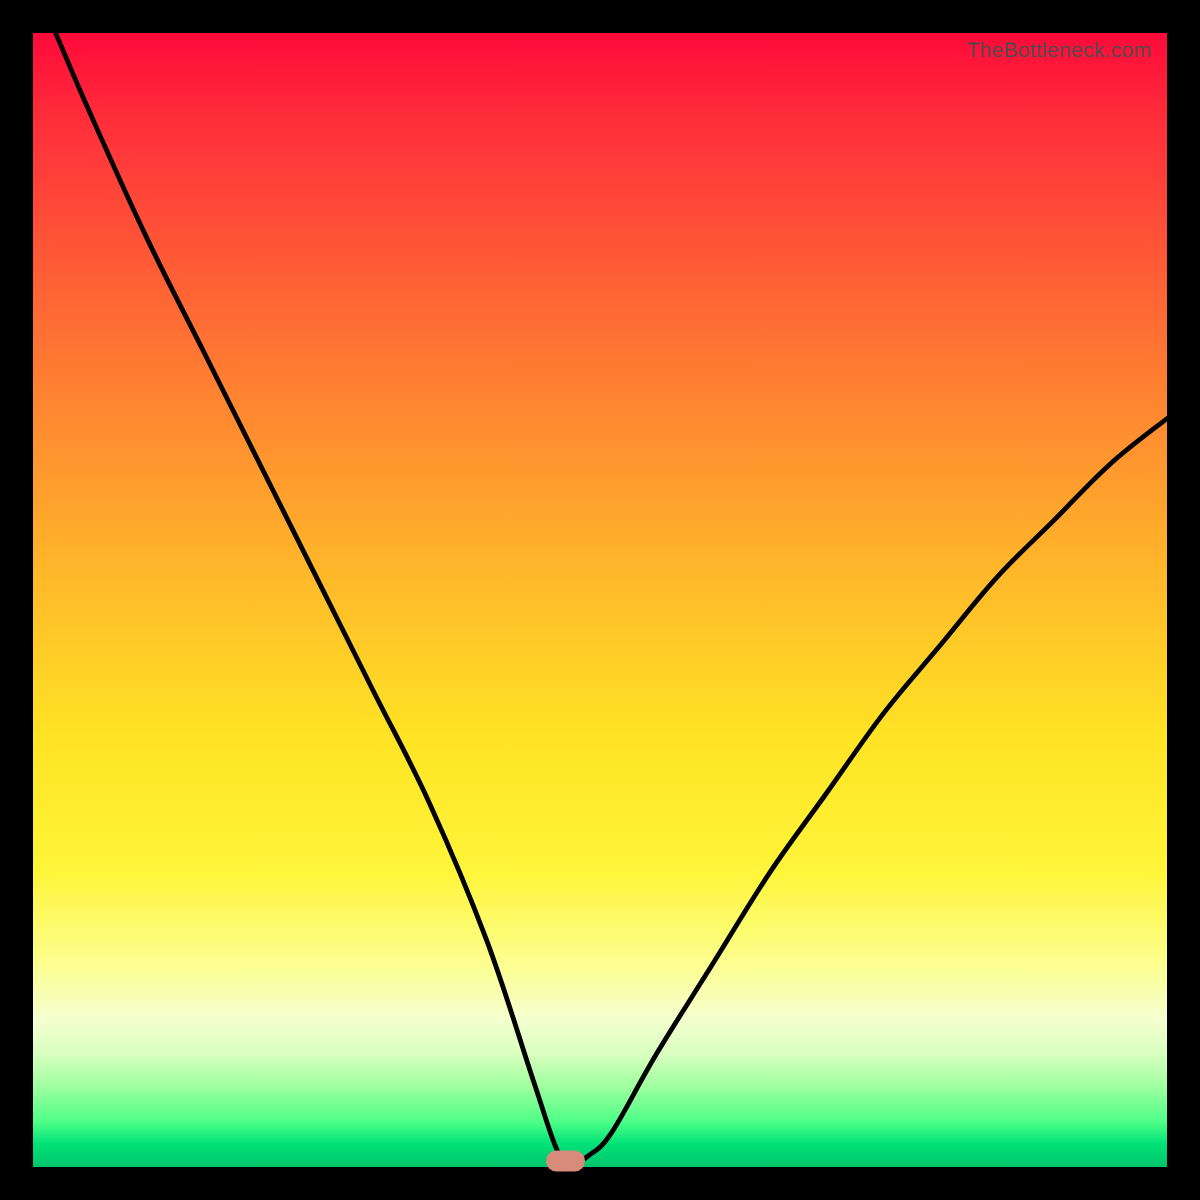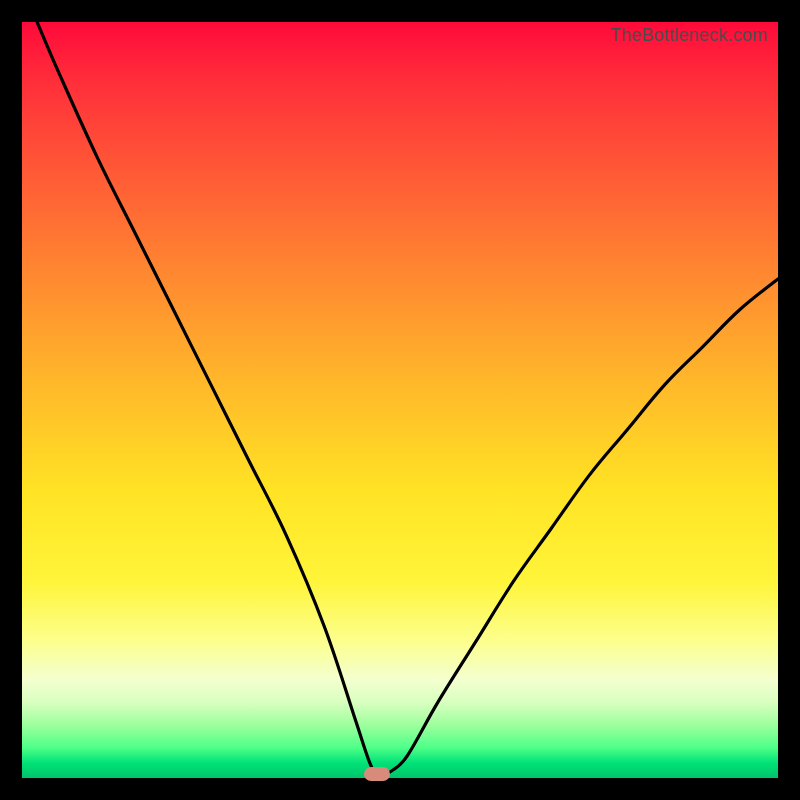--- a/index.html
+++ b/index.html
@@ -38,21 +38,21 @@
       #4eff88 96%,
       #00e278 98%,
       #00c46a 100%
     );
   }
   .watermark {
     position: absolute;
     top: 3px;
     right: 10px;
     color: #4b4b4b;
-    font-size: 18px;
+    font-size: 14px;
     font-weight: 500;
     letter-spacing: 0.2px;
     user-select: none;
     margin-left: 17px;
   }
   .curve-svg {
     position: absolute;
     left: 0;
     top: 0;
     width: 756px;

